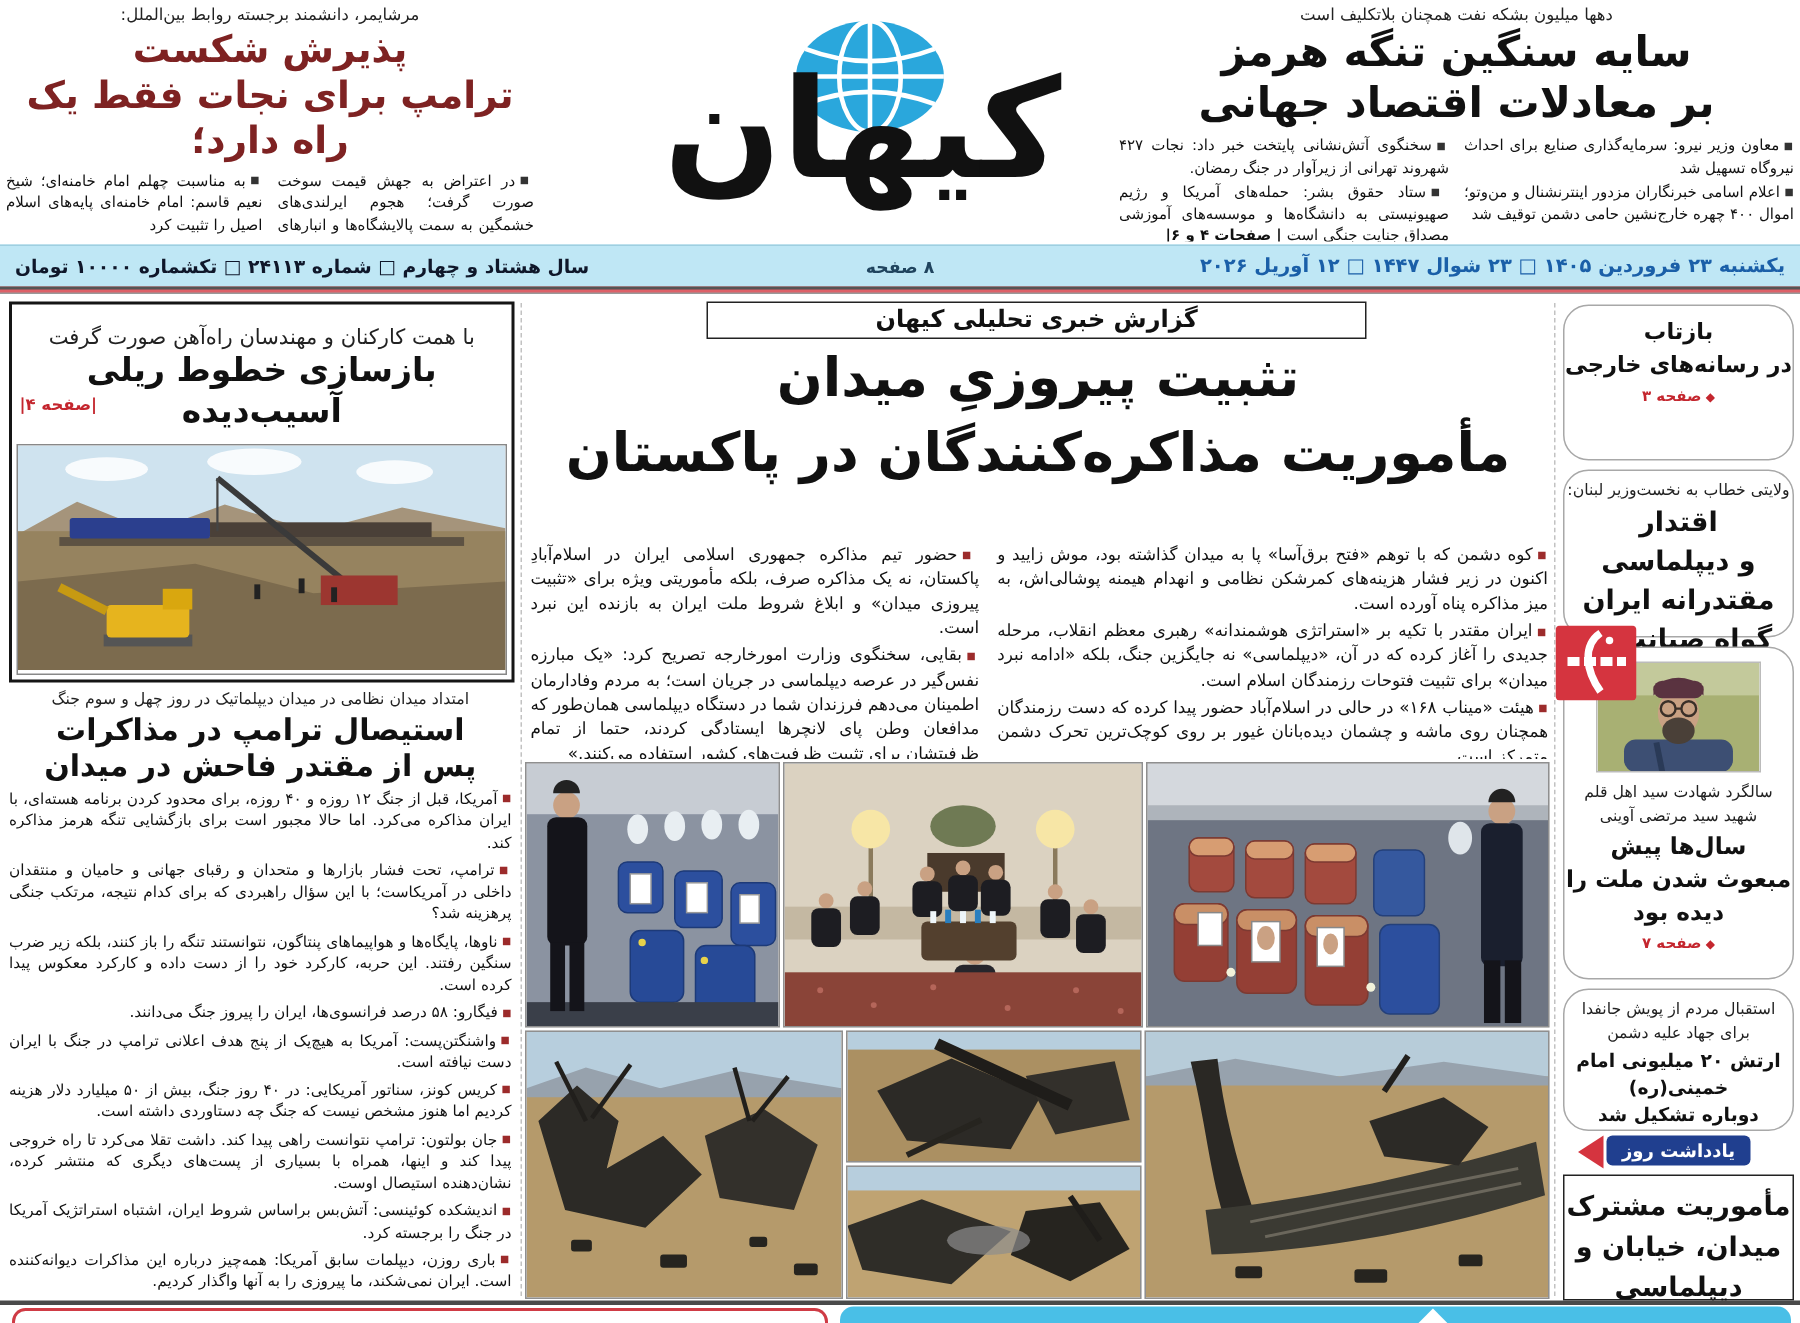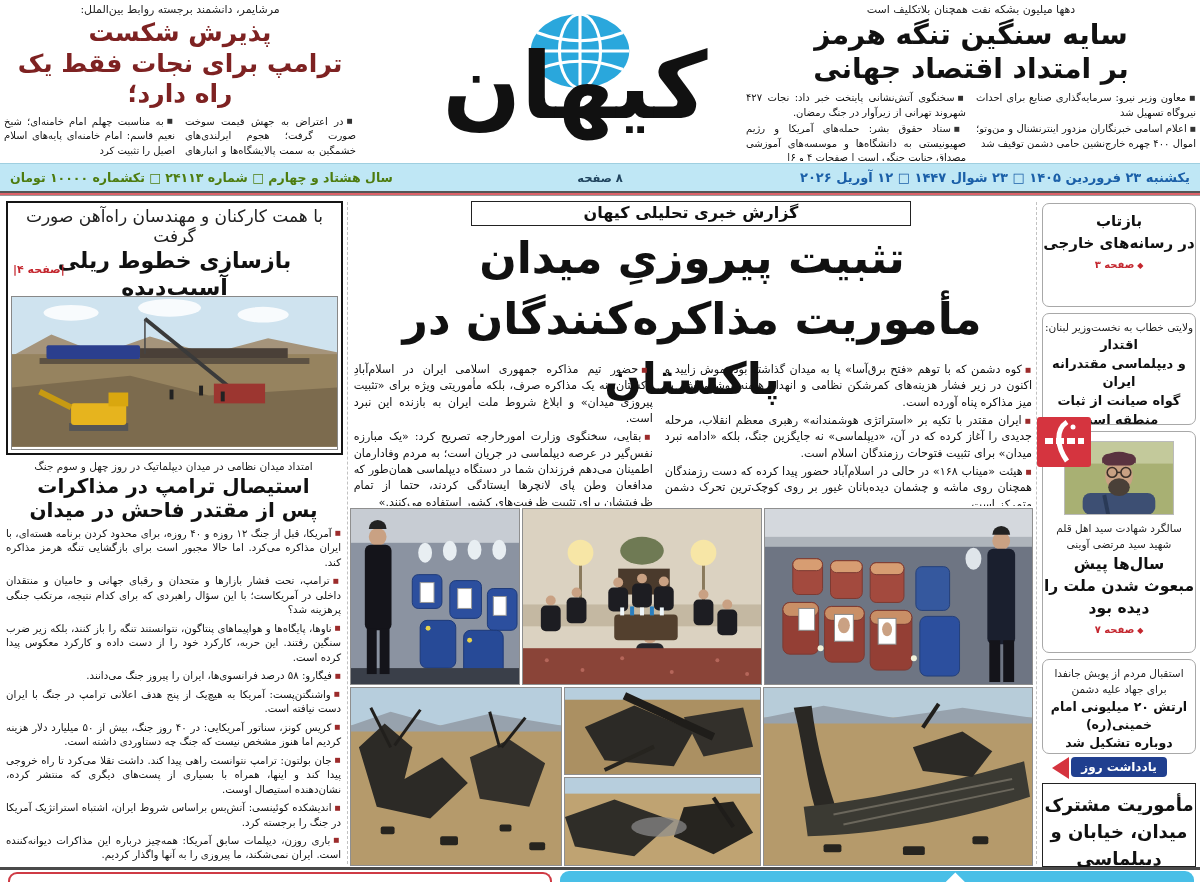--- a/index.html
+++ b/index.html
@@ -13,75 +13,75 @@
   #hdrLeft{position:absolute;top:3px;left:4px;width:352px;height:158px;overflow:hidden}
   .hk{font-size:11px;text-align:center;color:#222;margin-bottom:2px}
   .hh{font-weight:bold;text-align:center;line-height:1.22}
   #hdrRight .hh{font-size:28px}
   #hdrLeft .hh{font-size:25px;color:#7e2222}
   .hcols{display:flex;gap:10px;margin-top:5px;font-size:10px;line-height:1.45}
   .hcol{flex:1 1 50%}
   .bullet{text-align:justify;margin-bottom:2px}
   .bullet::before{content:"■";font-size:6.5px;color:#9c2b2b;margin-left:3px;position:relative;top:-1.5px}
   .hb::before{color:#333}
-  .inref{font-weight:normal}
+  .inref{font-weight:bold}
   .endref{font-weight:bold;font-size:10.5px;text-align:left;margin-top:1px}
 
   #logo{position:absolute;top:4px;right:440px;width:370px;height:158px}
   #logo .brand{position:relative;z-index:1;margin-top:30px;text-align:center;
                font-size:92px;line-height:1.15;font-weight:bold;letter-spacing:-2px}
   #logo svg{position:absolute;right:128px;top:8px;width:104px;height:78px;z-index:0}
 
   
   #strip{position:absolute;top:163px;left:0;right:0;height:28px;background:#bfe7f5;border-top:1px solid #9fcfe0}
   #strip .sdate{position:absolute;right:10px;line-height:28px;font-weight:bold;font-size:13px;color:#1a5fa8}
-  #strip .sed{position:absolute;left:10px;line-height:28px;font-weight:bold;font-size:12.5px;color:#4d7c0f}
+  #strip .sed{position:absolute;left:10px;line-height:28px;font-weight:bold;font-size:12.5px;color:#0f172a}
   #strip .spg{position:absolute;left:0;right:0;text-align:center;line-height:28px;font-size:11.5px;color:#20445e;font-weight:bold}
   #redrule{position:absolute;top:191px;left:0;right:0;height:5px;background:#dd6168;
            border-top:2px solid #555;border-bottom:1px solid #999}
 
   .vsep{position:absolute;top:202px;height:662px;width:0;border-left:1px dashed #c2c2c2}
 
   
   #railBox{position:absolute;left:6px;top:201px;width:337px;height:254px;border:2px solid #151515;overflow:hidden}
-  #railBox .hk{font-size:17px;margin-top:3px}
+  #railBox .hk{font-size:14px;margin-top:14px}
   #railBox .hh{font-size:22px}
   #railBox .pref4{position:absolute;left:5px;top:60px;color:#c4262e;font-weight:bold;font-size:11px}
   #railBox .photo{position:absolute;left:3px;right:3px;top:93px;bottom:3px;border:1px solid #888}
 
   #talks{position:absolute;left:2px;top:460px;width:343px;height:408px;overflow:hidden}
   #talks .hk{font-size:10.5px}
   #talks .hh{font-size:20px}
   #talks .tb{margin:4px 4px 0 4px;font-size:10.2px;line-height:1.42}
 
   
   #mainKicker{position:absolute;left:471px;top:201px;width:440px;height:25px;border:1.5px solid #222;
               font-size:16px;font-weight:bold;text-align:center;line-height:22px}
   #mainHead{position:absolute;left:350px;top:228px;width:684px;text-align:center;font-weight:900;line-height:1.38}
-  #mainHead .l{font-size:44px;letter-spacing:-1px}
+  #mainHead .l{font-size:36px;letter-spacing:-1px}
   #mainBullets{position:absolute;left:352px;top:362px;width:680px;height:144px;display:flex;gap:12px;
                font-size:11.2px;line-height:1.46;overflow:hidden}
   #mainBullets .colR{flex:0 0 54%}
   #mainBullets .colL{flex:0 0 44%}
 
   #photoGrid{position:absolute;left:350px;top:508px;width:683px;height:358px}
   .ph{position:absolute;border:1px solid #8f8f8f;overflow:hidden;background:#ddd}
   .ph svg{display:block;width:100%;height:100%}
 
   
-  .sbox{position:absolute;left:1042px;width:154px;border:1px solid #a8a8a8;border-radius:7px;
+  .sbox{position:absolute;left:1042px;width:154px;border:1px solid #a8a8a8;border-radius:17px;
         background:#fff;text-align:center;overflow:visible}
   .sbox .sk{font-size:10.5px;line-height:1.5;margin-top:6px;color:#222}
   .sbox .sl{font-weight:bold;line-height:1.45}
   .spage{color:#c4262e;font-weight:bold;font-size:10px;margin-top:4px}
   .spage::before{content:"◆ ";font-size:8px}
   #sb1{top:203px;height:104px;padding-top:7px}
   #sb1 .sl{font-size:15px}
   #sb2{top:313px;height:112px}
-  #sb2 .sl{font-size:13px}
+  #sb2 .sl{font-size:18px}
   #sb3{top:431px;height:222px}
   #sb3 .sl{font-size:15.5px}
   #sb3 .sphoto{width:110px;height:74px;margin:9px auto 3px;border:1px solid #bbb;overflow:hidden}
   #sb3 .badge{position:absolute;left:-6px;top:-15px;width:54px;height:50px;z-index:2}
   #sb4{top:659px;height:95px}
   #sb4 .sl{font-size:12.5px}
   #sb5{top:757px;height:112px;border:none;border-radius:11px}
   #sb5 .labrow{position:relative;height:22px}
   #sb5 .blab{margin:0 auto;width:96px;height:20px;background:#203f8f;color:#fff;
              font-size:12px;font-weight:bold;line-height:20px;border-radius:4px;text-align:center}
@@ -97,21 +97,21 @@
         border:2.5px solid #cf3b45;border-bottom:none;border-radius:9px 9px 0 0}
   #banR{position:absolute;left:560px;top:871px;width:634px;height:11px;background:#49bfe7;border-radius:9px 9px 0 0}
   #banR .notch{position:absolute;left:388px;top:5px;width:16px;height:14px;background:#fff;transform:rotate(45deg)}
 </style>
 </head>
 <body>
 
 <div id="hdrRight">
   <div class="hk">دهها میلیون بشکه نفت همچنان بلاتکلیف است</div>
   <div class="hh">سایه سنگین تنگه هرمز</div>
-  <div class="hh">بر امتداد اقتصاد جهانی</div>
+  <div class="hh">بر معادلات اقتصاد جهانی</div>
   <div class="hcols">
     <div class="hcol">
       <div class="bullet hb"><span>معاون وزیر نیرو: سرمایه‌گذاری صنایع برای احداث نیروگاه تسهیل شد</span></div>
       <div class="bullet hb"><span>اعلام اسامی خبرنگاران مزدور اینترنشنال و من‌وتو؛ اموال ۴۰۰ چهره خارج‌نشین حامی دشمن توقیف شد</span></div>
     </div>
     <div class="hcol">
       <div class="bullet hb"><span>سخنگوی آتش‌نشانی پایتخت خبر داد: نجات ۴۲۷ شهروند تهرانی از زیرآوار در جنگ رمضان.</span></div>
       <div class="bullet hb"><span>ستاد حقوق بشر: حمله‌های آمریکا و رژیم صهیونیستی به دانشگاه‌ها و موسسه‌های آموزشی مصداق جنایت جنگی است</span>
         <span class="inref">| صفحات ۴ و ۶|</span></div>
     </div>

